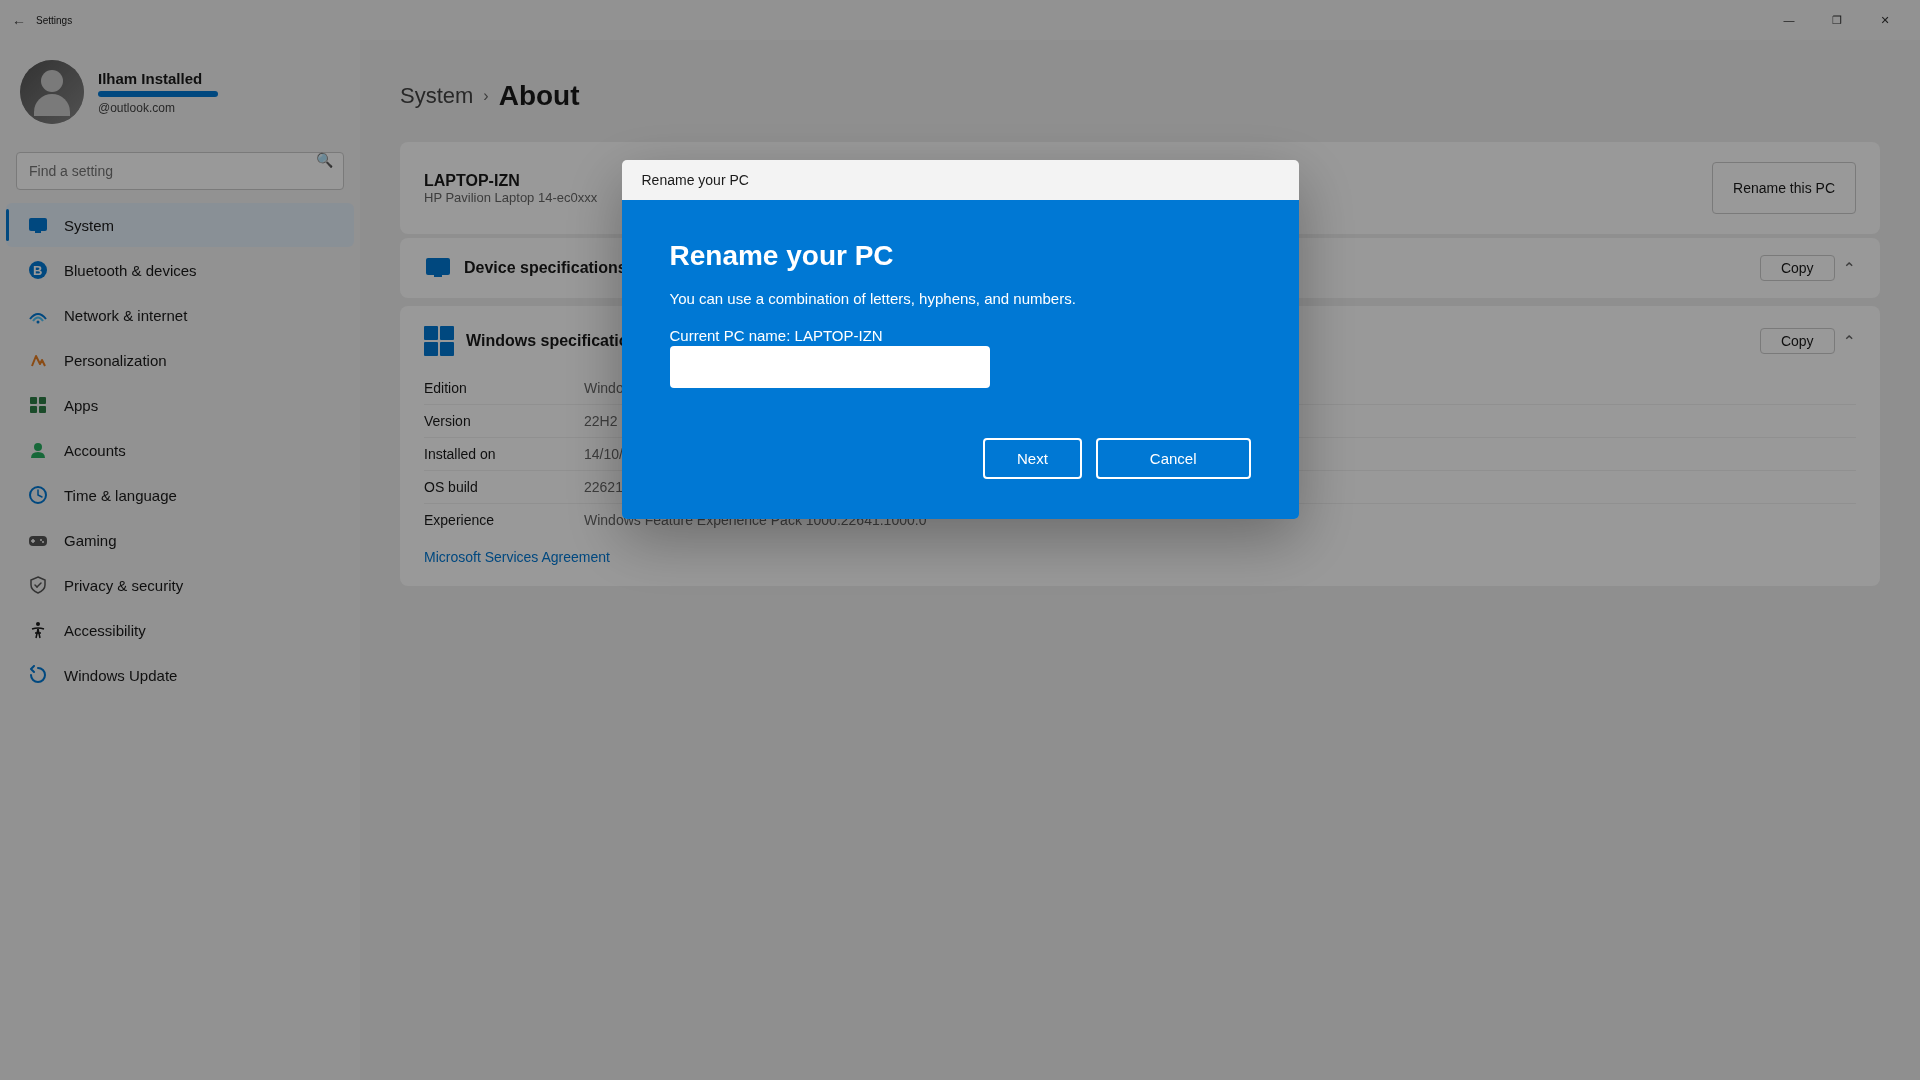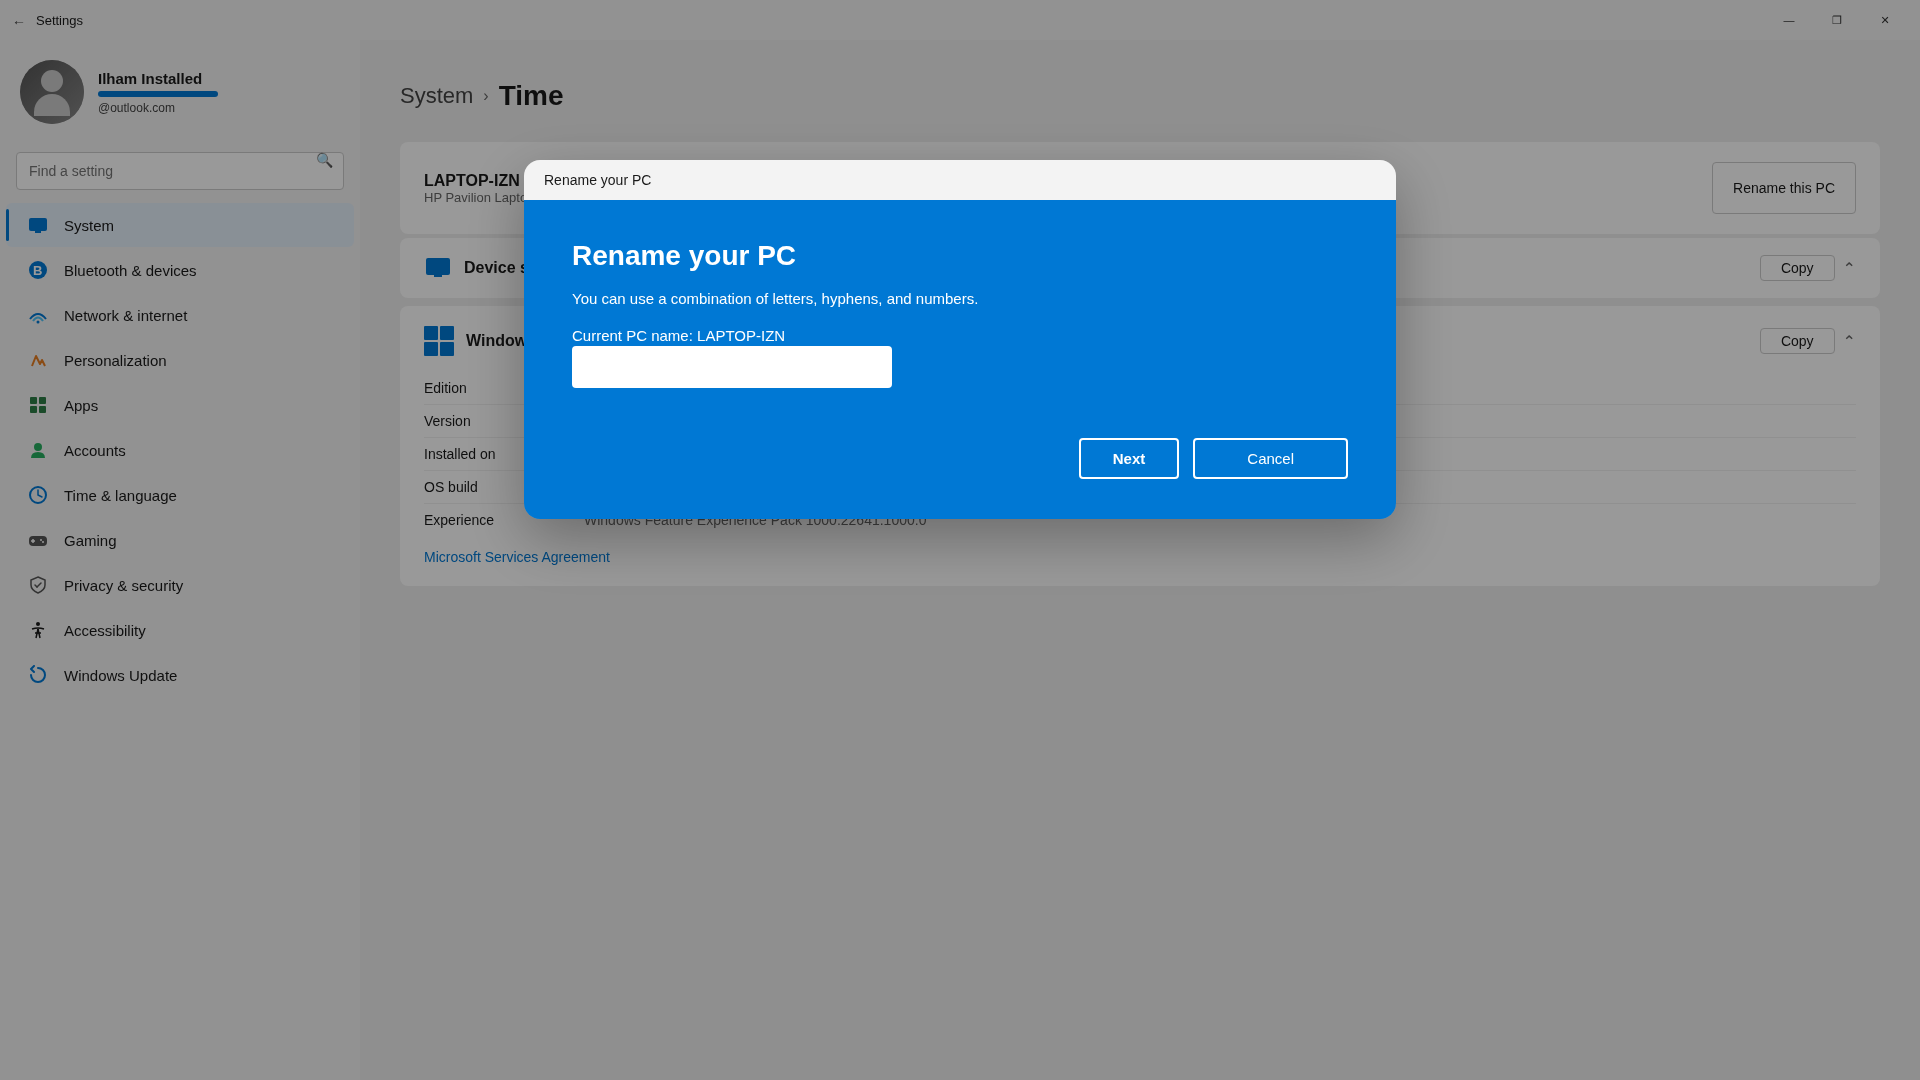--- a/index.html
+++ b/index.html
@@ -20,21 +20,21 @@
       align-items: center;
       padding: 0 12px;
       justify-content: space-between;
     }
     .titlebar-left {
       display: flex;
       align-items: center;
       gap: 10px;
     }
     .titlebar-title {
-      font-size: 13px;
+      font-size: 10px;
       color: #1a1a1a;
     }
     .titlebar-controls {
       display: flex;
       align-items: center;
       gap: 2px;
     }
     .titlebar-btn {
       width: 46px;
       height: 32px;
@@ -345,22 +345,22 @@
       height: 100%;
       background: rgba(0,0,0,0.4);
       z-index: 1000;
       display: flex;
       align-items: flex-start;
       justify-content: center;
       padding-top: 160px;
     }
 
     .modal {
-      width: 872px;
-      border-radius: 16px;
+      width: 677px;
+      border-radius: 5px;
       overflow: hidden;
       box-shadow: 0 20px 60px rgba(0,0,0,0.3);
     }
 
     .modal-titlebar {
       background: #f3f3f3;
       padding: 12px 20px;
       font-size: 14px;
       color: #1a1a1a;
     }
@@ -409,21 +409,21 @@
     }
 
     .modal-next-btn {
       padding: 10px 32px;
       background: transparent;
       border: 2px solid white;
       border-radius: 4px;
       color: white;
       font-size: 15px;
       cursor: pointer;
-      font-weight: 700;
+      font-weight: 400;
     }
 
     .modal-cancel-btn {
       padding: 10px 52px;
       background: transparent;
       border: 2px solid white;
       border-radius: 4px;
       color: white;
       font-size: 15px;
       cursor: pointer;
@@ -591,21 +591,21 @@
         <span class="nav-label">Windows Update</span>
       </div>
     </nav>
   </div>
 
   <div class="main-content">
 
     <div class="breadcrumb">
       <span class="breadcrumb-system">System</span>
       <span class="breadcrumb-arrow">›</span>
-      <span class="breadcrumb-about">Time</span>
+      <span class="breadcrumb-about">About</span>
     </div>
 
     <div class="card pc-name-card">
       <div class="pc-name-info">
         <h3>LAPTOP-IZN</h3>
         <p>HP Pavilion Laptop 14-ec0xxx</p>
       </div>
       <button class="rename-btn">Rename this PC</button>
     </div>
 

